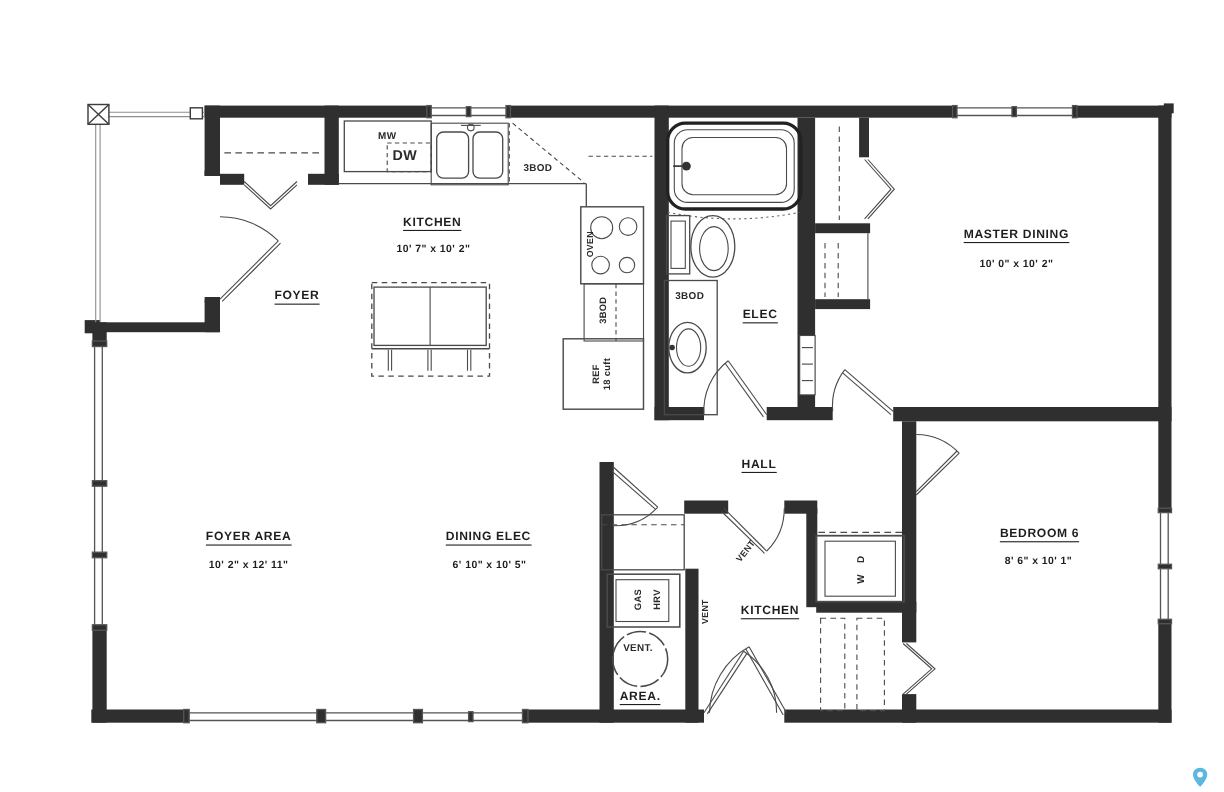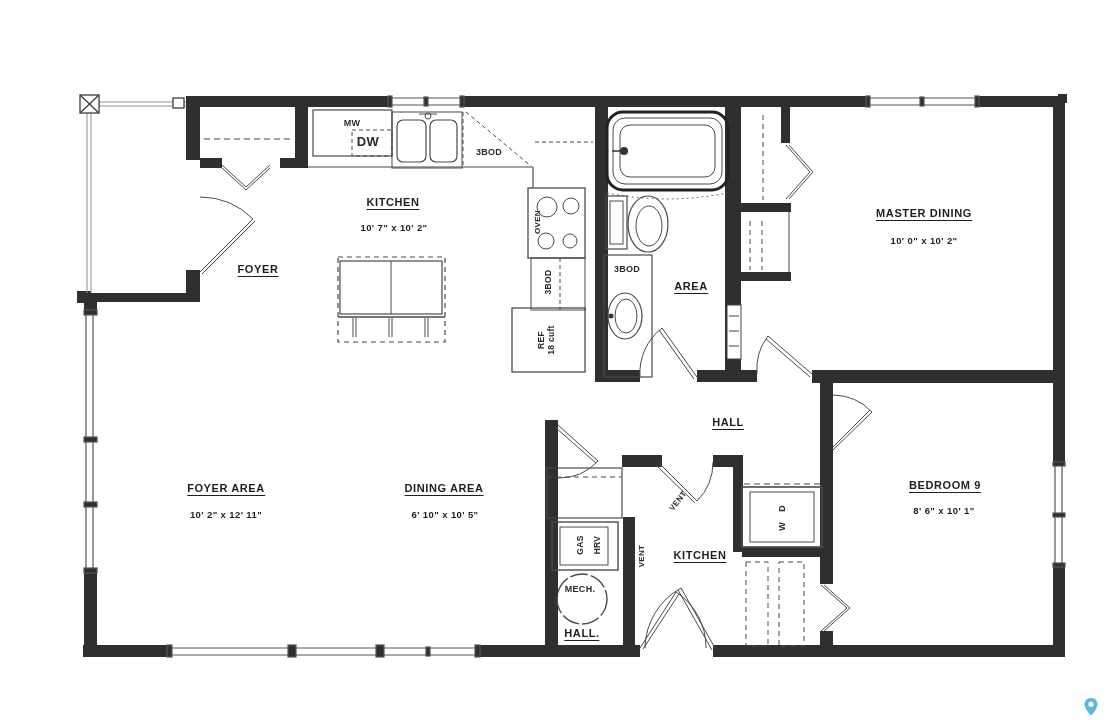--- a/index.html
+++ b/index.html
@@ -270,55 +270,55 @@
   </g>
   <g stroke="#4a4a4a" fill="none">
     <polyline points="824,585 850,608 824,631" stroke-width="1"></polyline>
     <polyline points="821,585 847,608 821,631" stroke-width="1"></polyline>
   </g>
 </svg>
 
 <div class="lbl u" style="left:393px;top:203px">KITCHEN</div>
 <div class="dims" style="left:394px;top:227px">10' 7" x 10' 2"</div>
 
-<div class="lbl u" style="left:258px;top:270px">FOYER</div>
+<div class="lbl u" style="left:270px;top:270px">FOYER</div>
 
 <div class="lbl u" style="left:924px;top:214px">MASTER DINING</div>
 <div class="dims" style="left:924px;top:240px">10' 0" x 10' 2"</div>
 
-<div class="lbl u" style="left:691px;top:287px">AREA</div>
-<div class="lbl u" style="left:728px;top:423px">HALL</div>
+<div class="lbl u" style="left:691px;top:287px">ELEC</div>
+<div class="lbl u" style="left:690px;top:423px">HALL</div>
 
 <div class="lbl u" style="left:226px;top:489px">FOYER AREA</div>
 <div class="dims" style="left:226px;top:514px">10' 2" x 12' 11"</div>
 
-<div class="lbl u" style="left:444px;top:489px">DINING AREA</div>
+<div class="lbl u" style="left:444px;top:489px">DINING ELEC</div>
 <div class="dims" style="left:445px;top:514px">6' 10" x 10' 5"</div>
 
 <div class="lbl u" style="left:700px;top:556px">KITCHEN</div>
-<div class="lbl u" style="left:582px;top:634px">HALL.</div>
-
-<div class="lbl u" style="left:945px;top:486px">BEDROOM 9</div>
+<div class="lbl u" style="left:582px;top:634px">AREA.</div>
+
+<div class="lbl u" style="left:945px;top:486px">BEDROOM 6</div>
 <div class="dims" style="left:944px;top:510px">8' 6" x 10' 1"</div>
 
 <div class="fix" style="left:352px;top:123px">MW</div>
 <div class="fix small" style="left:368px;top:141px">DW</div>
 <div class="fix" style="left:489px;top:152px">3BOD</div>
 <div class="fix rot" style="left:537px;top:222px;font-size:8px">OVEN</div>
 <div class="fix rot" style="left:548px;top:282px;font-size:8.5px">3BOD</div>
 <div class="fix rot refblk" style="left:547px;top:340px;font-size:8.5px">
   <div>REF</div>
   <div>18 cuft</div>
 </div>
 <div class="fix" style="left:627px;top:269px">3BOD</div>
 <div class="fix rot" style="left:580px;top:545px;font-size:8.5px">GAS</div>
 <div class="fix rot" style="left:597px;top:545px;font-size:8.5px">HRV</div>
 <div class="fix rot52" style="left:678px;top:501px;font-size:8px">VENT</div>
 <div class="fix rot" style="left:641px;top:556px;font-size:8px">VENT</div>
-<div class="fix" style="left:580px;top:589px">MECH.</div>
+<div class="fix" style="left:580px;top:589px">VENT.</div>
 <div class="fix rot wd" style="left:782px;top:516px">W D</div>
 
 <svg id="map-pin" width="18" height="20" viewBox="0 0 18 20">
   <path d="M9 1 C5.1 1 2.5 3.9 2.5 7.2 C2.5 12 9 18.5 9 18.5 C9 18.5 15.5 12 15.5 7.2 C15.5 3.9 12.9 1 9 1 Z" fill="#5cb8e0"></path>
   <circle cx="9" cy="7.2" r="2.6" fill="#ffffff"></circle>
 </svg>
 
 </div>
 
 </body></html>

